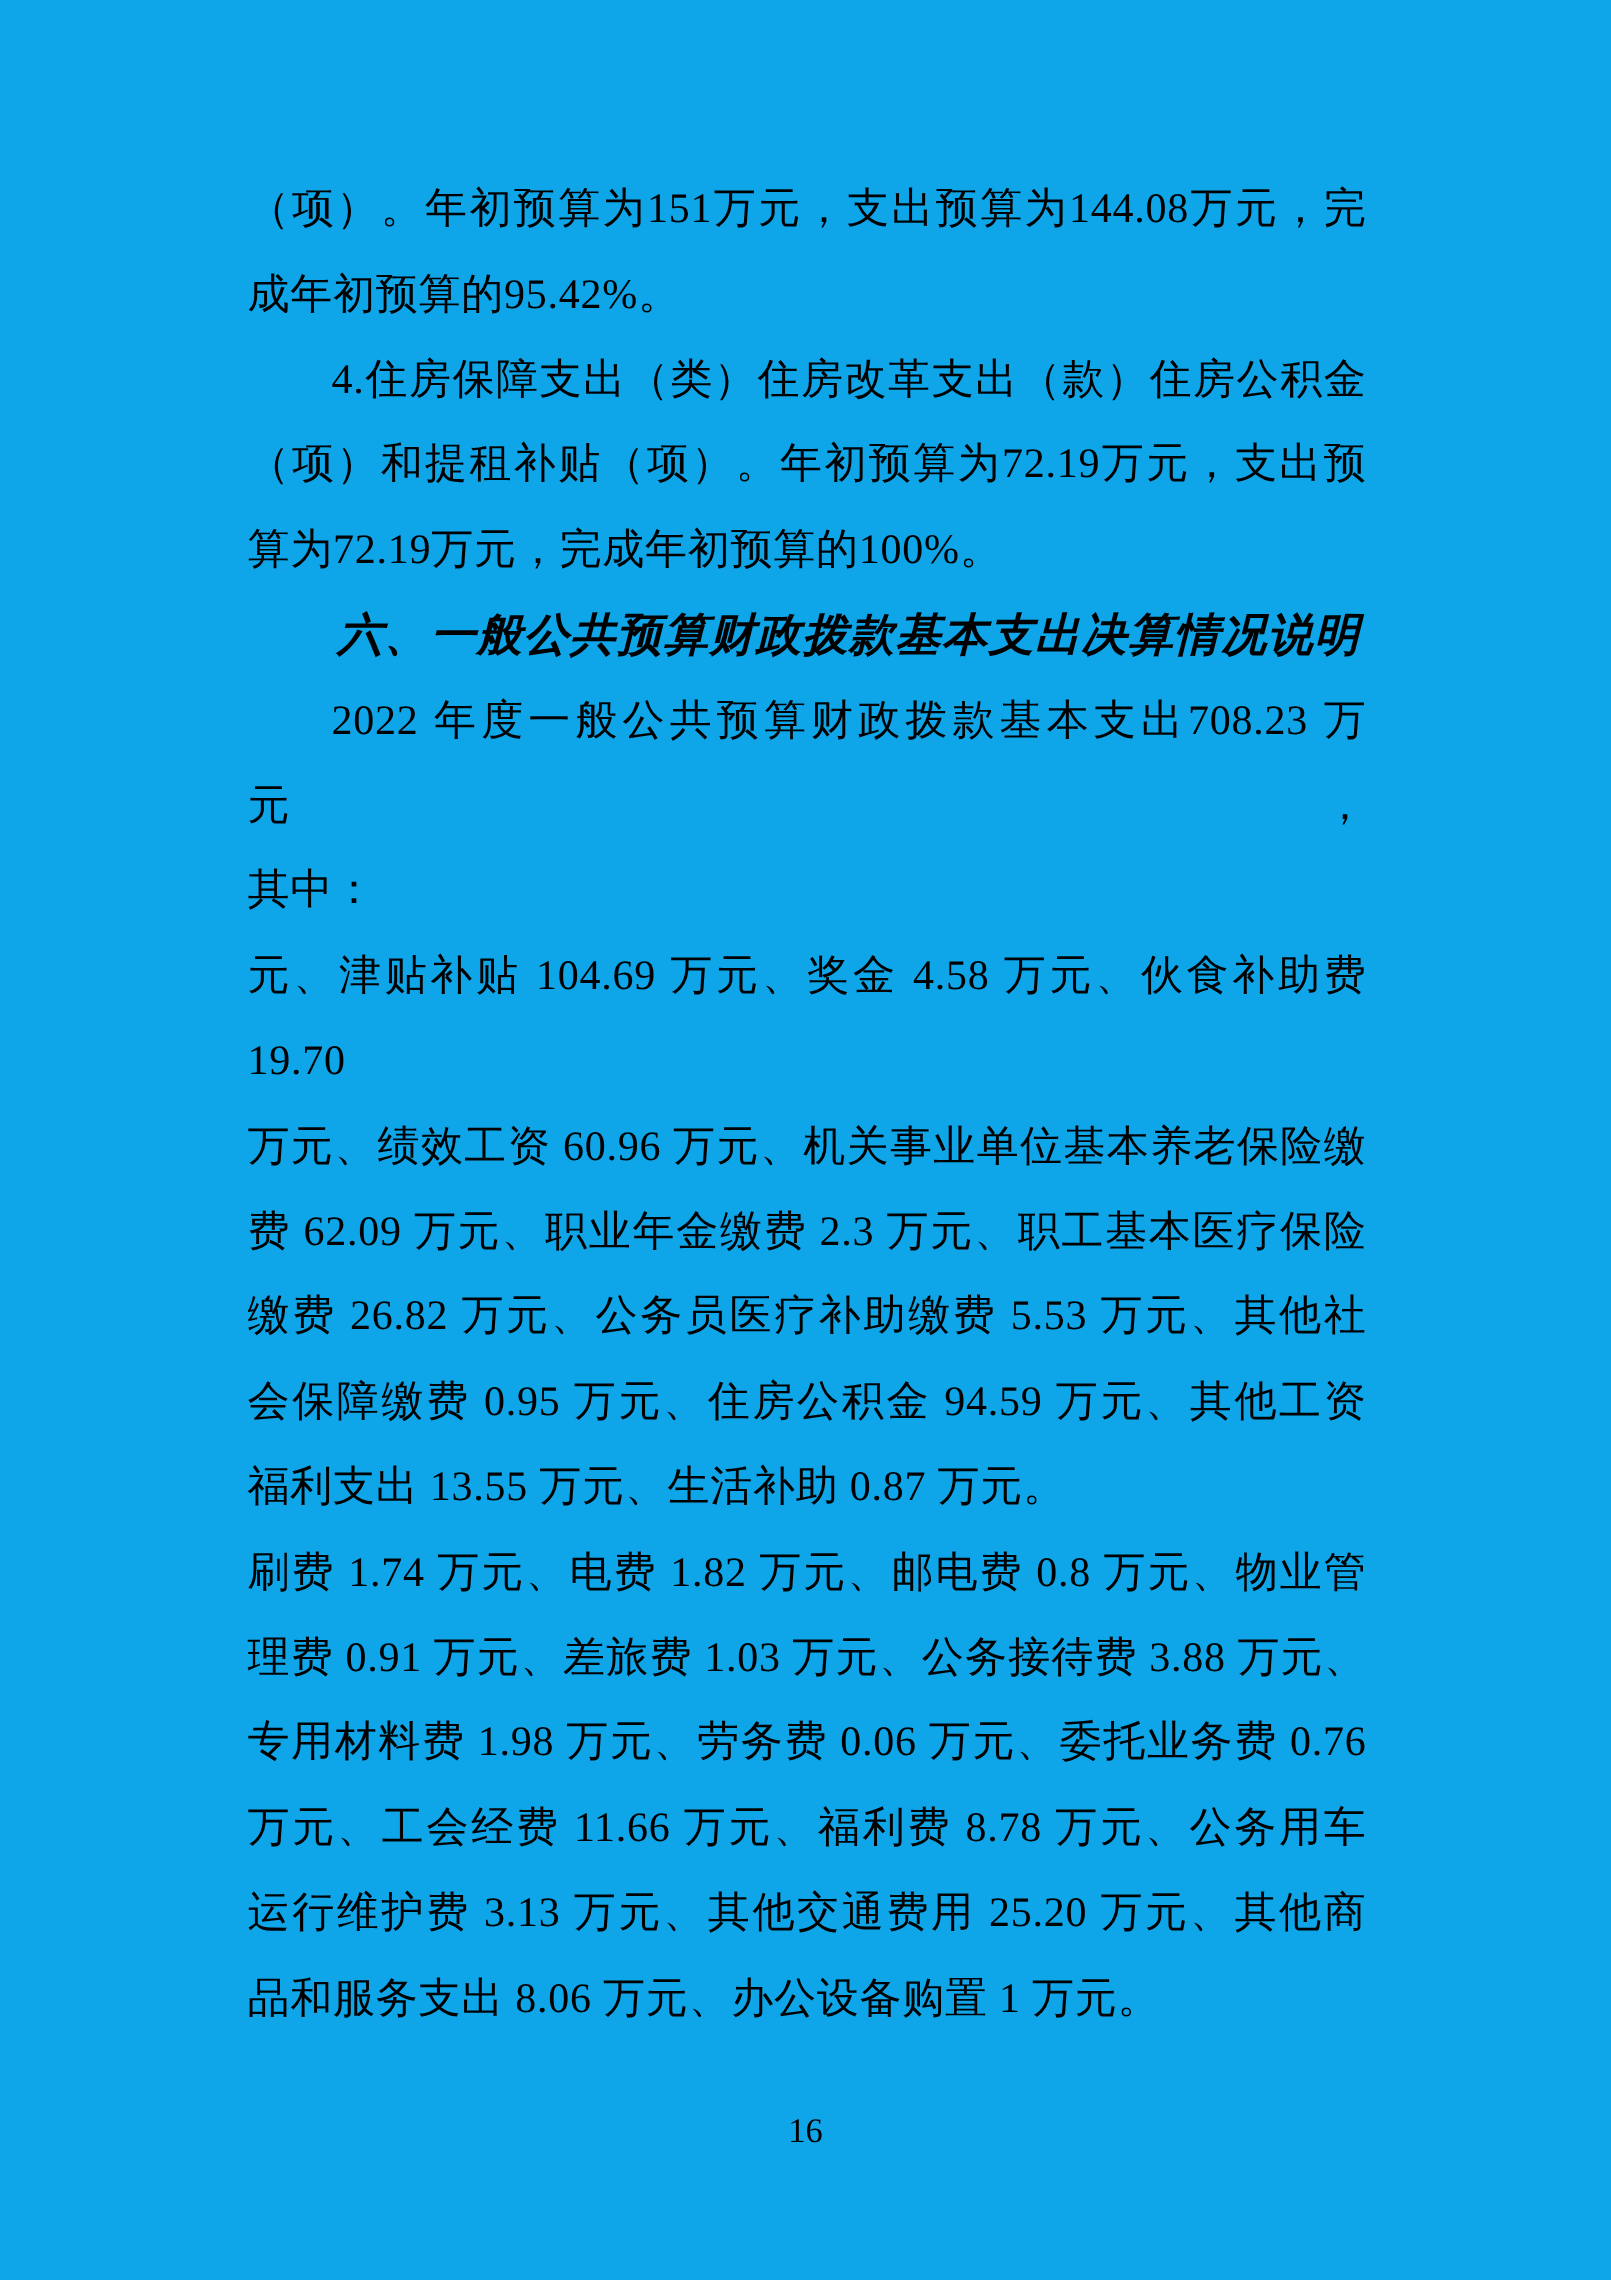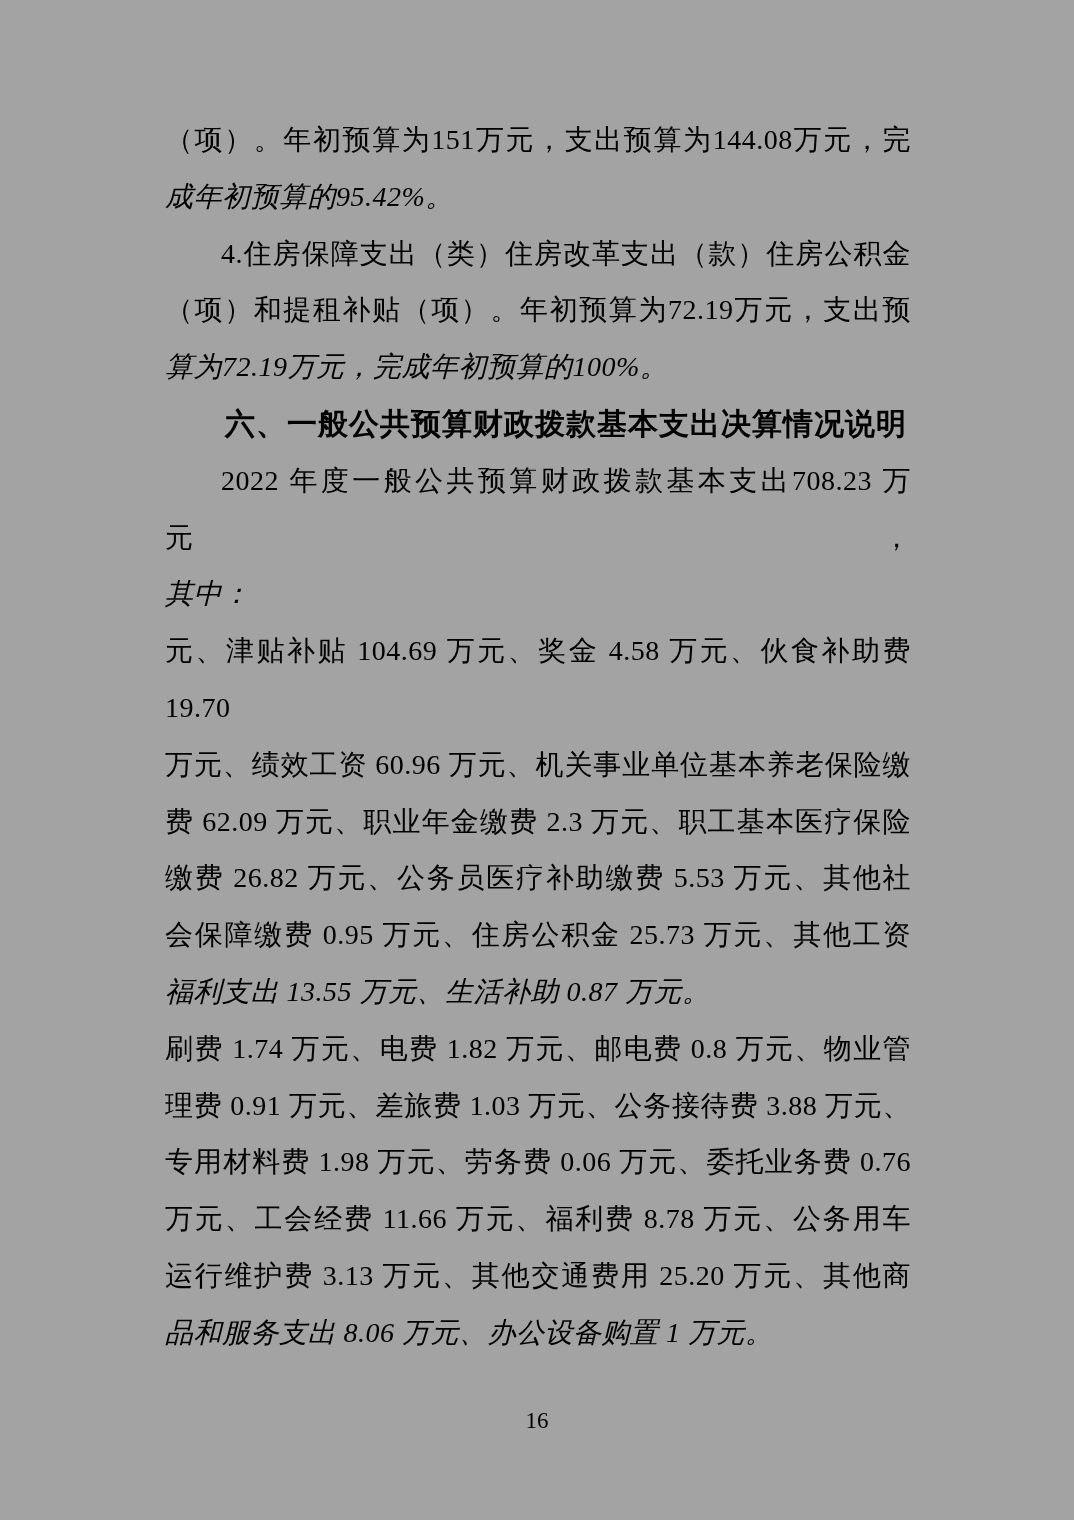--- a/index.html
+++ b/index.html
@@ -11,50 +11,50 @@
     height: 1520px;
     background: #ffffff;
     color: #000000;
     font-family: "Liberation Serif", "DejaVu Serif", serif;
     position: relative;
     overflow: hidden;
   }
   .page {
     position: absolute;
     inset: 0;
-    background: #a3a3a3;
+    background: #0ea5e9;
   }
   .body-text {
     position: absolute;
     left: 165px;
     right: 163px;
     top: 112px;
   }
   .line {
     font-size: 28px;
     line-height: 56.8px;
     text-align: justify;
     text-align-last: justify;
     text-justify: inter-character;
     letter-spacing: 0.5px;
   }
   .line.plain {
     text-align-last: left;
-    font-style: italic;
   }
   .line.indent {
     text-indent: 2em;
   }
   .line.heading {
     font-family: "Liberation Sans", "DejaVu Sans", sans-serif;
     font-weight: bold;
     font-size: 30px;
     text-align: left;
     text-align-last: left;
     letter-spacing: 1px;
+    font-style: italic;
   }
   .page-number {
     position: absolute;
     top: 1406px;
     left: 0;
     right: 0;
     text-align: center;
     font-size: 23px;
     line-height: 30px;
     font-family: "Liberation Serif", "DejaVu Serif", serif;
@@ -70,21 +70,21 @@
       <div class="line indent justify">4.住房保障支出（类）住房改革支出（款）住房公积金</div>
       <div class="line justify">（项）和提租补贴（项）。年初预算为72.19万元，支出预</div>
       <div class="line plain">算为72.19万元，完成年初预算的100%。</div>
       <div class="line heading indent">六、一般公共预算财政拨款基本支出决算情况说明</div>
       <div class="line indent justify">2022 年度一般公共预算财政拨款基本支出708.23 万元，</div>
       <div class="line plain">其中：</div>
       <div class="line justify">元、津贴补贴 104.69 万元、奖金 4.58 万元、伙食补助费 19.70</div>
       <div class="line justify">万元、绩效工资 60.96 万元、机关事业单位基本养老保险缴</div>
       <div class="line justify">费 62.09 万元、职业年金缴费 2.3 万元、职工基本医疗保险</div>
       <div class="line justify">缴费 26.82 万元、公务员医疗补助缴费 5.53 万元、其他社</div>
-      <div class="line justify">会保障缴费 0.95 万元、住房公积金 25.73 万元、其他工资</div>
+      <div class="line justify">会保障缴费 0.95 万元、住房公积金 94.59 万元、其他工资</div>
       <div class="line plain">福利支出 13.55 万元、生活补助 0.87 万元。</div>
       <div class="line justify">刷费 1.74 万元、电费 1.82 万元、邮电费 0.8 万元、物业管</div>
       <div class="line justify">理费 0.91 万元、差旅费 1.03 万元、公务接待费 3.88 万元、</div>
       <div class="line justify">专用材料费 1.98 万元、劳务费 0.06 万元、委托业务费 0.76</div>
       <div class="line justify">万元、工会经费 11.66 万元、福利费 8.78 万元、公务用车</div>
       <div class="line justify">运行维护费 3.13 万元、其他交通费用 25.20 万元、其他商</div>
       <div class="line plain">品和服务支出 8.06 万元、办公设备购置 1 万元。</div>
     </div>
   <div class="page-number">16</div>
 </div>

